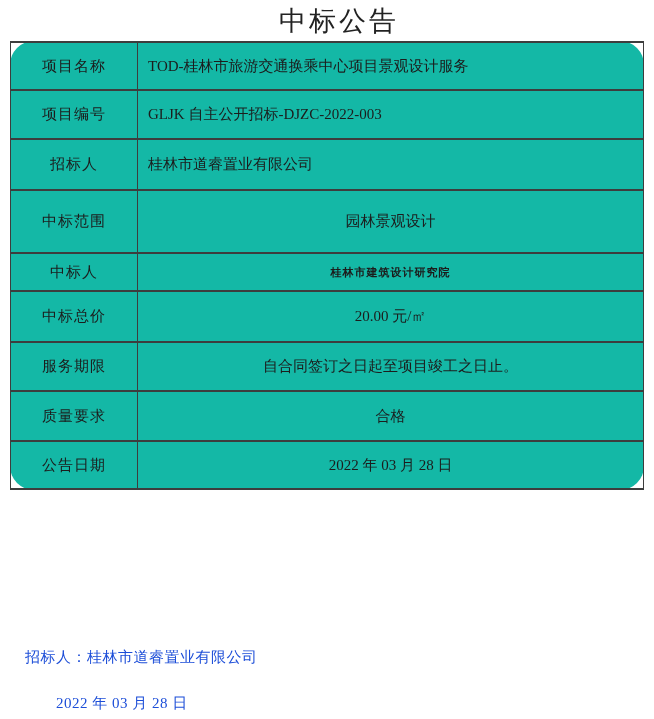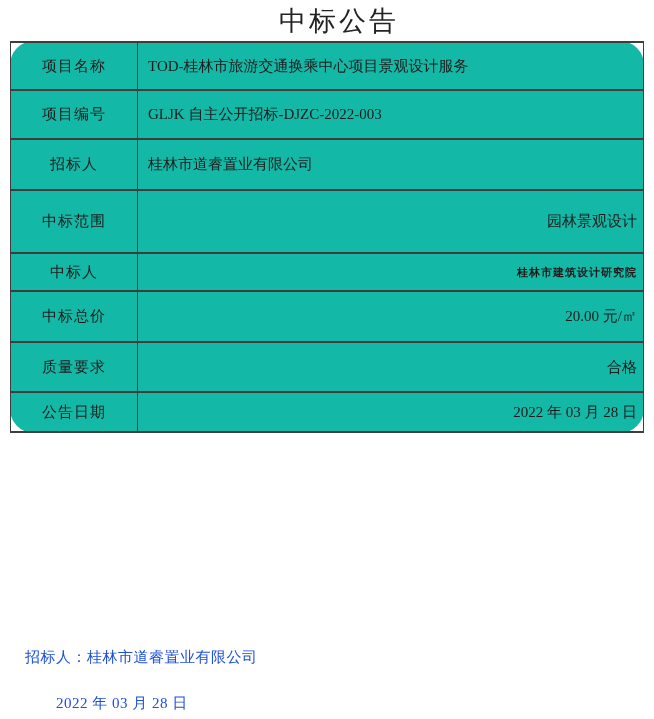--- a/index.html
+++ b/index.html
@@ -49,21 +49,21 @@
     font-size: 15px;
     color: #1c1c1c;
     vertical-align: middle;
     line-height: 1.5;
   }
   td.label-cell {
     text-align: center;
     letter-spacing: 1px;
   }
   td.value-cell { text-align: left; padding: 4px 25px 4px 10px; }
-  td.value-cell.center { text-align: right; padding: 4px 6px; }
+  td.value-cell.center { text-align: center; padding: 4px 6px; }
   td.value-cell.big { font-size: 11px; letter-spacing: 1px; font-weight: bold; }
   td.value-cell.addr { padding: 4px 4px 4px 8px; line-height: 1.45; }
   .footer-line {
     position: absolute;
     font-size: 15px;
     color: #1d4ed8;
     letter-spacing: 0.5px;
     white-space: nowrap;
   }
   .footer-bidder { top: 648px; left: 25px; }
@@ -101,25 +101,29 @@
         <td class="value-cell center" colspan="3">园林景观设计</td>
       </tr>
       <tr style="height:38px">
         <td class="label-cell">中标人</td>
         <td class="value-cell center big" colspan="3">桂林市建筑设计研究院</td>
       </tr>
       <tr style="height:51px">
         <td class="label-cell">中标总价</td>
         <td class="value-cell center" colspan="3">20.00  元/㎡</td>
       </tr>
+      <tr style="height:49px">
+        <td class="label-cell">服务期限</td>
+        <td class="value-cell center" colspan="3">自合同签订之日起至项目竣工之日止。</td>
+      </tr>
       <tr style="height:50px">
         <td class="label-cell">质量要求</td>
         <td class="value-cell center" colspan="3">合格</td>
       </tr>
-      <tr style="height:40px">
+      <tr style="height:48px">
         <td class="label-cell">公告日期</td>
         <td class="value-cell center" colspan="3">2022 年 03 月 28 日</td>
       </tr>
     </tbody>
   </table>
 
   <div class="footer-line footer-bidder">招标人：桂林市道睿置业有限公司</div>
   <div class="footer-line footer-date">2022 年 03 月 28 日</div>
 
 </div>

